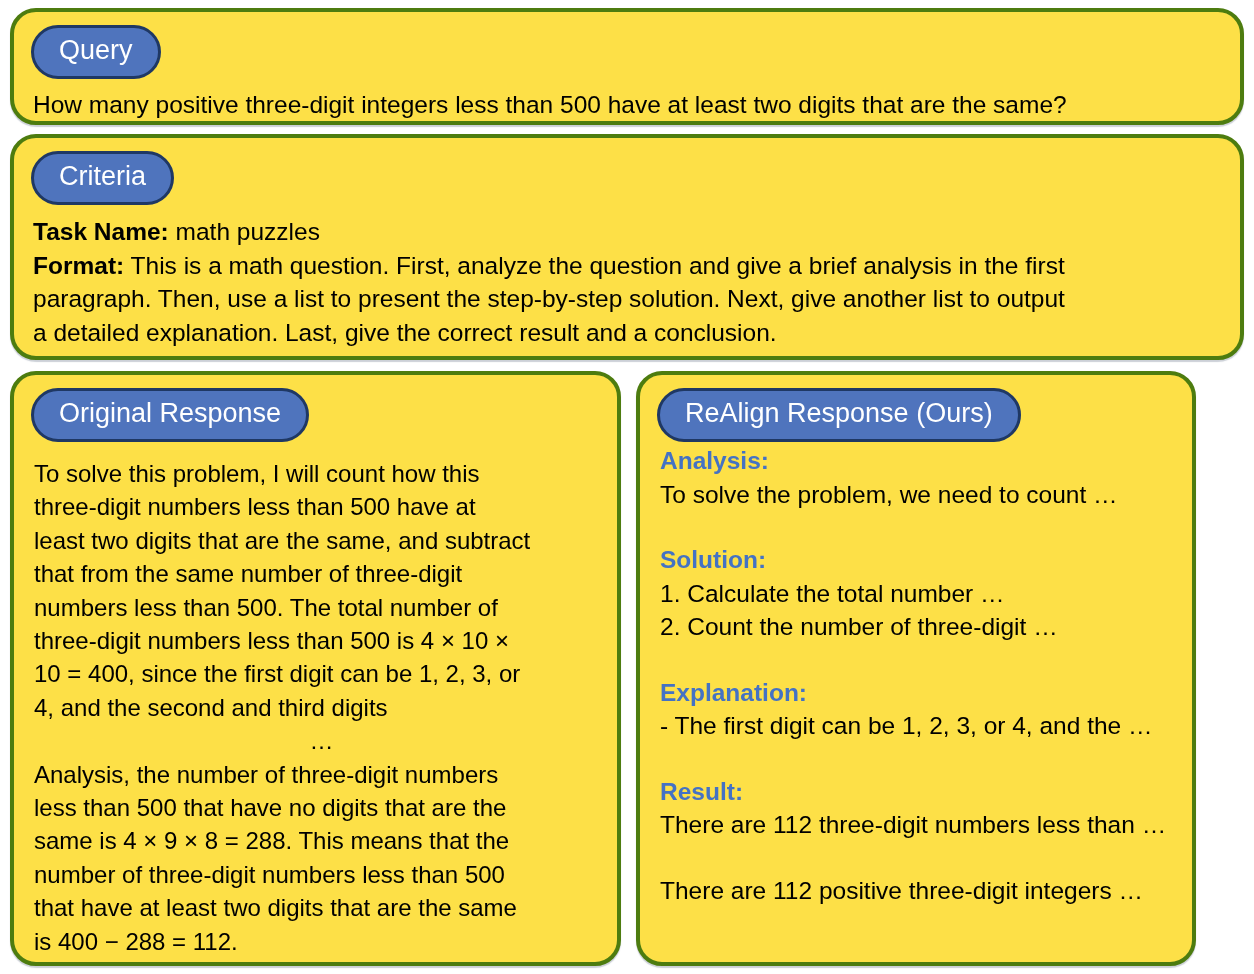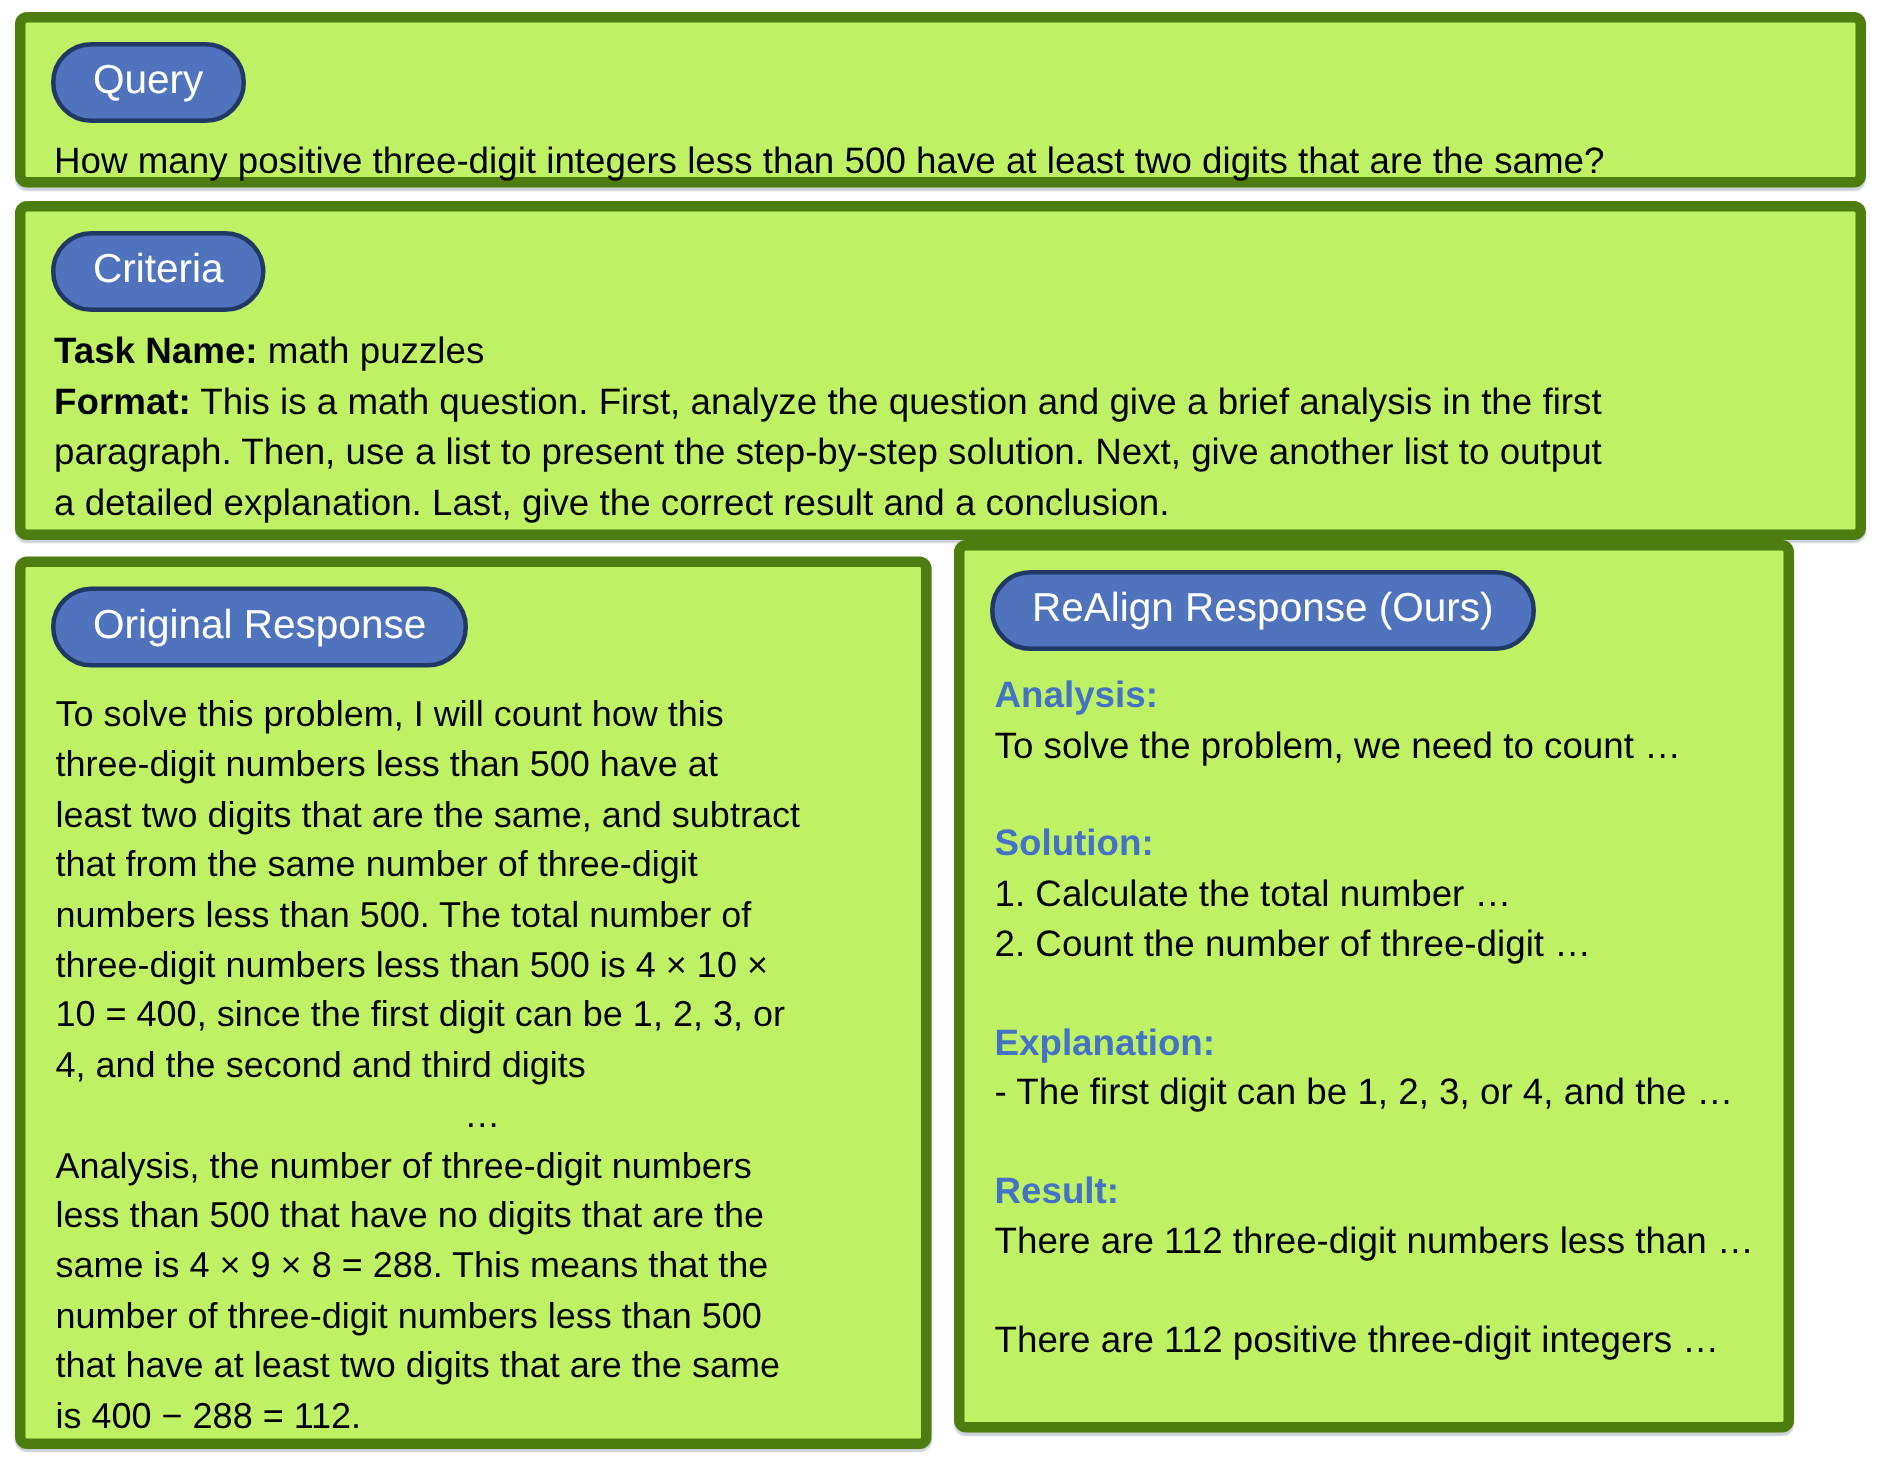--- a/index.html
+++ b/index.html
@@ -12,29 +12,29 @@
   #figure {
     position: relative;
     width: 1254px;
     height: 974px;
     background: #ffffff;
     overflow: hidden;
   }
   .box {
     position: absolute;
     box-sizing: border-box;
-    border: 7px solid #4d7c0f;
-    border-radius: 8px;
-    background: #bef264;
+    border: 4px solid #4d7c0f;
+    border-radius: 26px;
+    background: #fde047;
     box-shadow: 0 2px 1px rgba(110, 120, 140, 0.35);
   }
   #query-box   { left: 10px;  top: 8px;   width: 1234px; height: 117px; }
   #criteria-box{ left: 10px;  top: 134px; width: 1234px; height: 226px; }
   #original-box{ left: 10px;  top: 371px; width: 611px;  height: 595px; }
-  #realign-box { left: 636px; top: 360px; width: 560px;  height: 595px; }
+  #realign-box { left: 636px; top: 371px; width: 560px;  height: 595px; }
 
   .pill {
     display: inline-block;
     box-sizing: border-box;
     background: #4f74bd;
     border: 3px solid #1f3864;
     border-radius: 30px;
     color: #ffffff;
     font-size: 27px;
     line-height: 27px;
@@ -55,21 +55,21 @@
   #original-body {
     margin-top: 15px;
     font-size: 24px;
     line-height: 33.4px;
     padding: 0 8px 0 20px;
     white-space: nowrap;
   }
   .ellipsis-line { text-align: center; white-space: nowrap; }
 
   #realign-body {
-    margin-top: 13px;
+    margin-top: 2px;
     font-size: 24.5px;
     line-height: 33.5px;
     padding: 0 8px 0 20px;
     white-space: nowrap;
   }
   .section { margin-bottom: 32px; }
   .section:last-child { margin-bottom: 0; }
   .section-heading {
     color: #4472c4;
     font-weight: bold;

